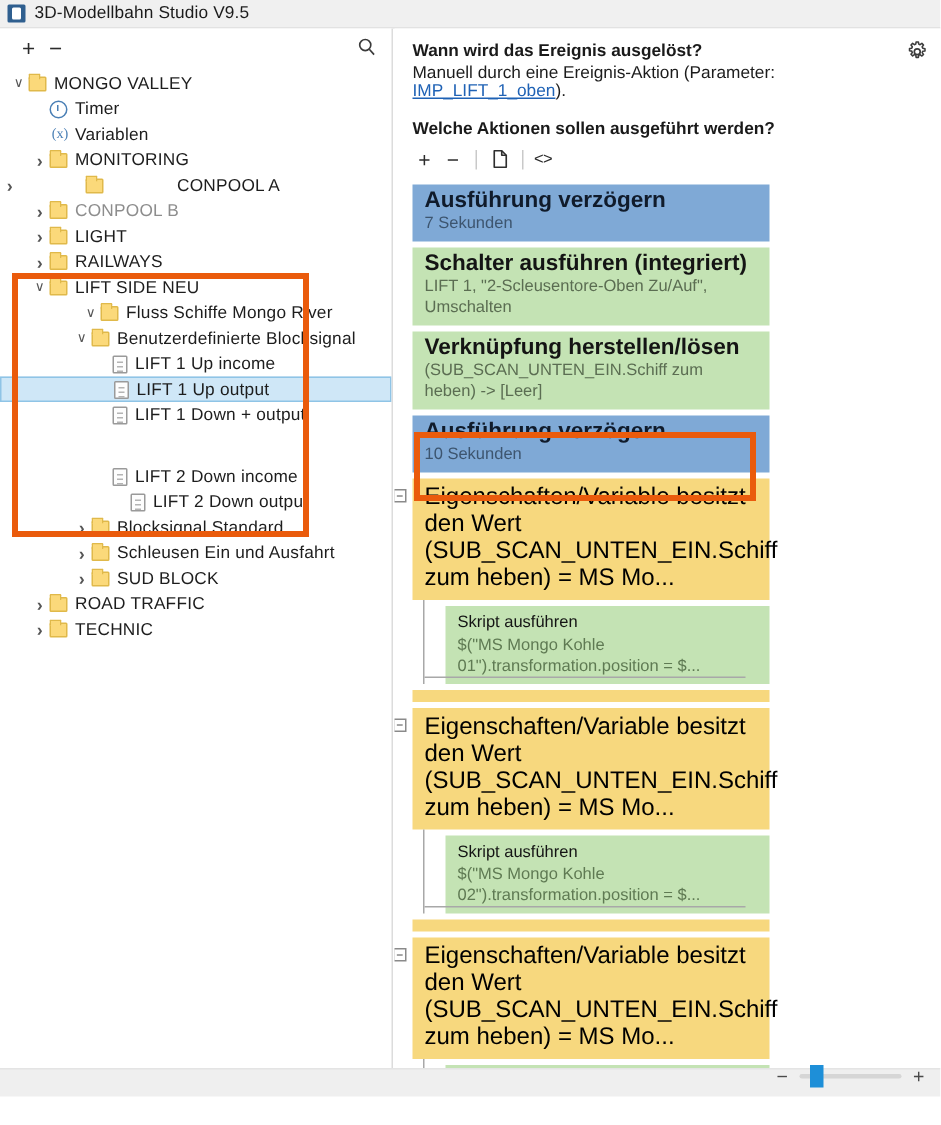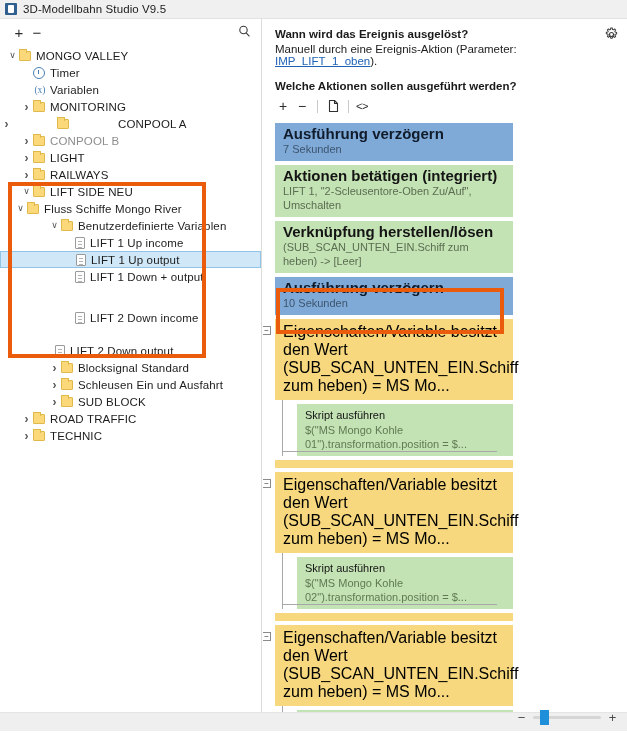--- a/index.html
+++ b/index.html
@@ -246,29 +246,29 @@
           <div class="trow" style="padding-left: 20px;">
             <div class="chev closed"></div>
             <div class="folder"></div>
             <div class="tlabel">RAILWAYS</div>
           </div>
           <div class="trow" style="padding-left: 20px;">
             <div class="chev open"></div>
             <div class="folder"></div>
             <div class="tlabel">LIFT SIDE NEU</div>
           </div>
-          <div class="trow" style="padding-left: 14px;">
+          <div class="trow" style="padding-left: 54px;">
             <div class="chev open"></div>
             <div class="folder"></div>
             <div class="tlabel">Fluss Schiffe Mongo River</div>
           </div>
           <div class="trow" style="padding-left: 48px;">
             <div class="chev open"></div>
             <div class="folder"></div>
-            <div class="tlabel">Benutzerdefinierte Variablen</div>
+            <div class="tlabel">Benutzerdefinierte Blocksignal</div>
           </div>
           <div class="trow" style="padding-left: 62px;">
             <div class="chev none"></div>
             <div class="docico"></div>
             <div class="tlabel">LIFT 1  Up income</div>
           </div>
           <div class="trow sel" style="padding-left: 62px;">
             <div class="chev none"></div>
             <div class="docico"></div>
             <div class="tlabel">LIFT 1  Up output</div>
@@ -276,21 +276,21 @@
           <div class="trow" style="padding-left: 62px;">
             <div class="chev none"></div>
             <div class="docico"></div>
             <div class="tlabel">LIFT 1  Down + output</div>
           </div>
           <div class="trow" style="padding-left: 62px; margin-top: 24px;">
             <div class="chev none"></div>
             <div class="docico"></div>
             <div class="tlabel">LIFT 2  Down income</div>
           </div>
-          <div class="trow" style="padding-left: 42px; margin-top: 16px;">
+          <div class="trow" style="padding-left: 74px;">
             <div class="chev none"></div>
             <div class="docico"></div>
             <div class="tlabel">LIFT 2  Down output</div>
           </div>
           <div class="trow" style="padding-left: 48px;">
             <div class="chev closed"></div>
             <div class="folder"></div>
             <div class="tlabel">Blocksignal Standard</div>
           </div>
           <div class="trow" style="padding-left: 48px;">
@@ -344,21 +344,21 @@
           <div class="at-sep"></div>
           <div class="at-code">&lt;&gt;</div>
         </div>
 
         <div class="blocks" id="action-list">
             <div class="blk blue">
               <div class="bt">Ausführung verzögern</div>
               <div class="bs">7 Sekunden</div>
             </div>
             <div class="blk green">
-              <div class="bt">Aktionen betätigen (integriert)</div>
+              <div class="bt">Schalter ausführen (integriert)</div>
               <div class="bs">LIFT 1, "2-Scleusentore-Oben Zu/Auf", Umschalten</div>
             </div>
             <div class="blk green">
               <div class="bt">Verknüpfung herstellen/lösen</div>
               <div class="bs">(SUB_SCAN_UNTEN_EIN.Schiff zum heben) -&gt; [Leer]</div>
             </div>
             <div class="blk blue">
               <div class="bt">Ausführung verzögern</div>
               <div class="bs">10 Sekunden</div>
             </div>

